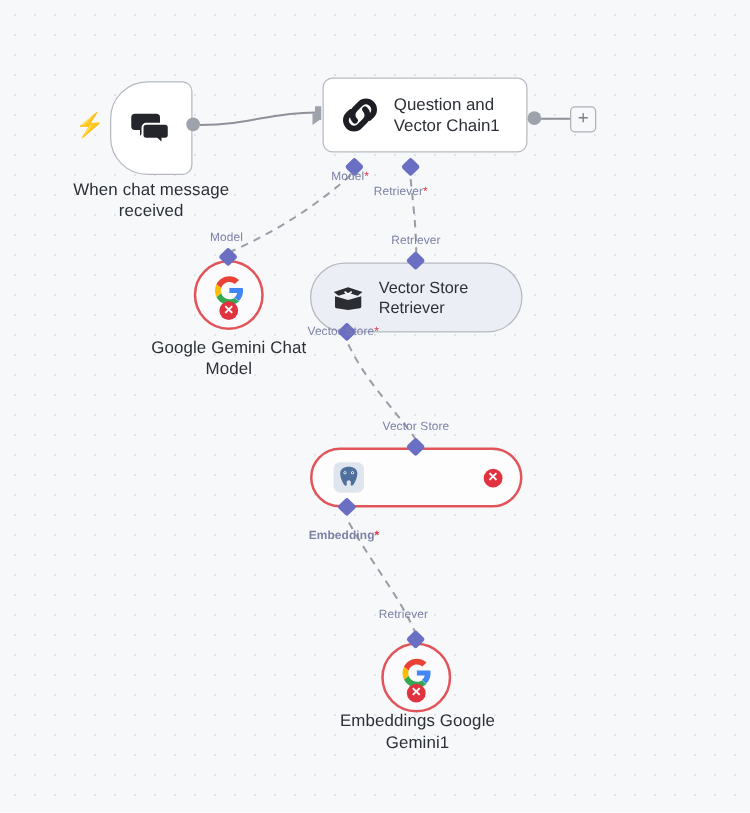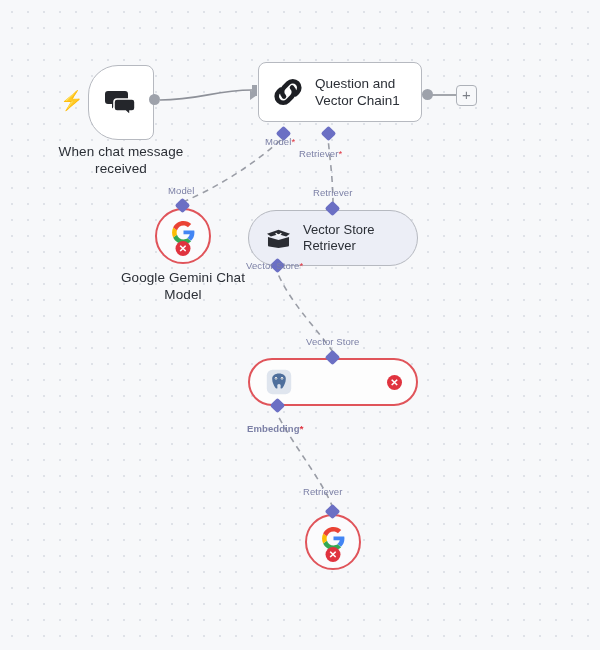--- a/index.html
+++ b/index.html
@@ -301,14 +301,18 @@
   <div class="diamond" style="left:327px; top:506px;"></div>
   <div class="node circle-node" id="gemini-embed-node">
     <svg class="icon google-g" width="25" height="25" viewBox="0 0 48 48">
       <path fill="#4285F4" d="M45 24c0-1.6-.1-2.7-.4-4H24v7.5h12c-.3 2-1.6 5-4.6 7l7 5.4C42.6 36 45 30.6 45 24z"></path>
       <path fill="#34A853" d="M24 46c6 0 11-2 14.7-5.4l-7-5.4C29.8 36.4 27.2 37.3 24 37.3c-5.8 0-10.7-3.9-12.5-9.2l-7.3 5.6C7.9 41.2 15.3 46 24 46z"></path>
       <path fill="#FBBC05" d="M11.5 28.1c-.5-1.4-.7-2.7-.7-4.1s.3-2.8.7-4.1l-7.3-5.6C2.8 17.2 2 20.5 2 24s.8 6.8 2.2 9.7l7.3-5.6z"></path>
       <path fill="#EA4335" d="M24 10.7c3.3 0 6.2 1.1 8.5 3.3l6.3-6.3C35 4.1 30 2 24 2 15.3 2 7.9 6.8 4.2 14.3l7.3 5.6C13.3 14.6 18.2 10.7 24 10.7z"></path>
     </svg>
     <div class="err-badge err-inside">✕</div>
   </div>
+  <div class="node-label" id="gemini-embed-label">
+    <div>Embeddings Google</div>
+    <div>Gemini1</div>
+  </div>
 
 </div>
 
 </body></html>

